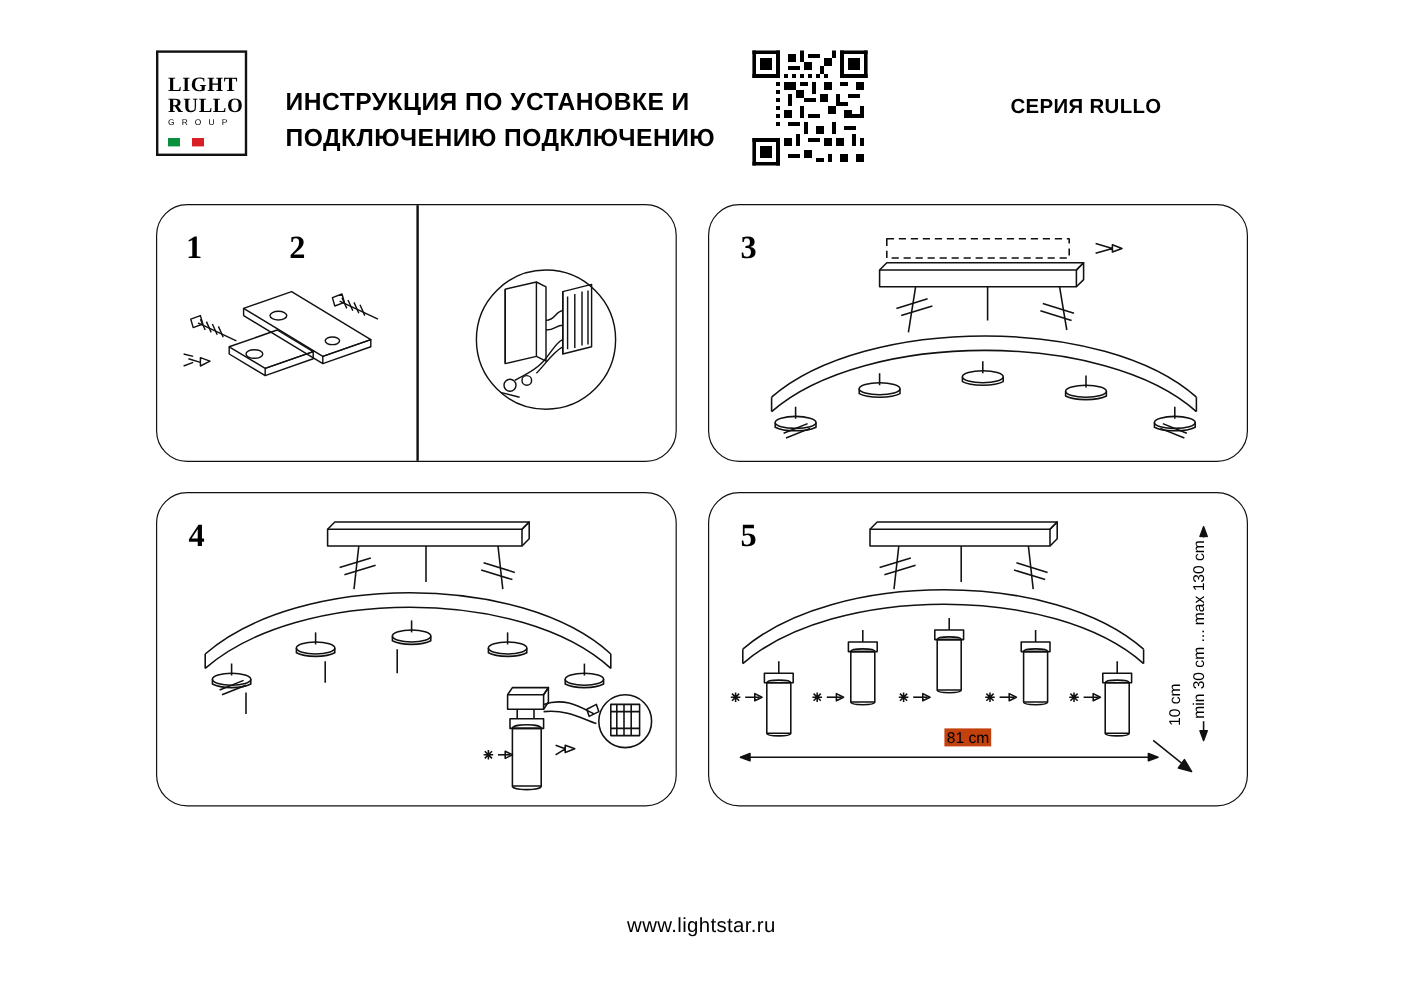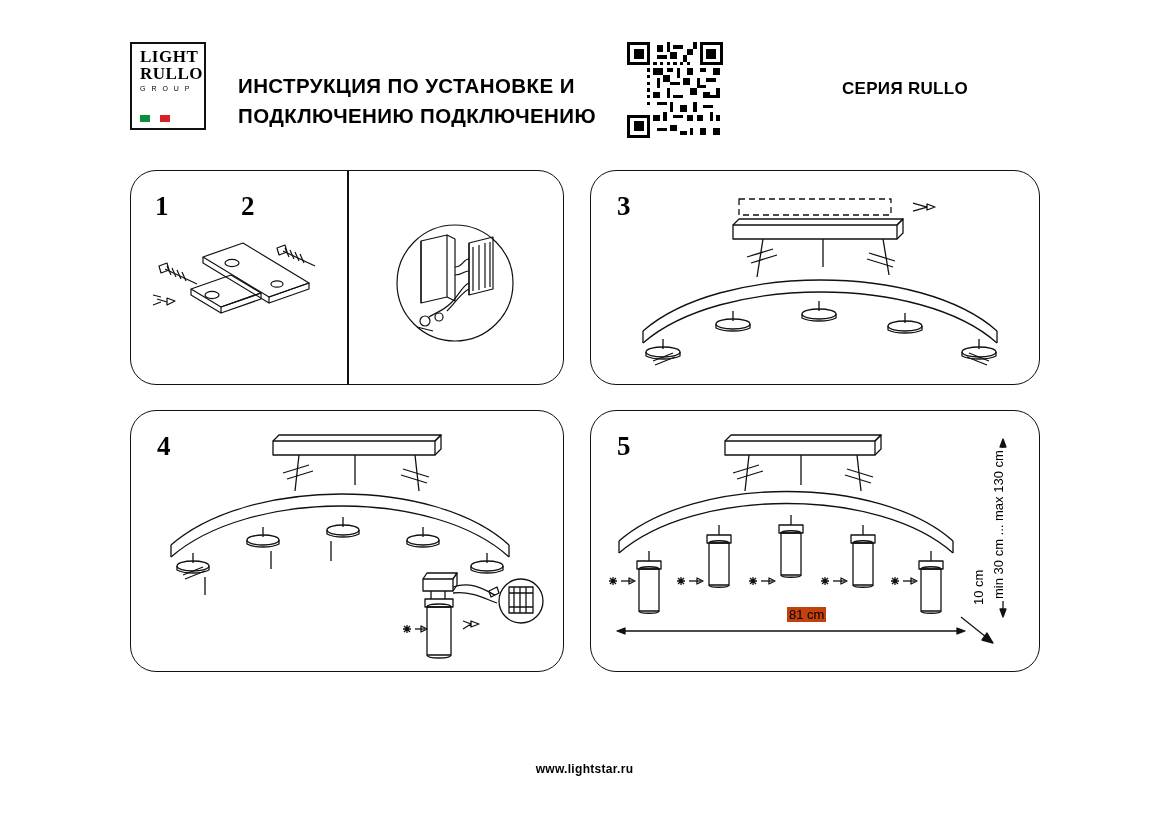--- a/index.html
+++ b/index.html
@@ -30,21 +30,21 @@
     width: 910px;
     height: 100px;
   }
   .logo {
     position: absolute;
     left: 0; top: 0;
     width: 76px;
     height: 88px;
     border: 2px solid #111;
     box-sizing: border-box;
-    padding: 4px 6px 4px 8px;
+    padding: 18px 6px 4px 8px;
   }
   .logo-line {
     font-family: "Liberation Serif", serif;
     font-weight: bold;
     font-size: 17px;
     line-height: 17px;
     letter-spacing: 0.5px;
   }
   .logo-group {
     font-family: "Liberation Sans", sans-serif;
@@ -143,22 +143,22 @@
     font-size: 16.5px;
     font-weight: bold;
     letter-spacing: 0.1px;
   }
   .footer {
     position: absolute;
     left: 0;
     top: 762px;
     width: 1169px;
     text-align: center;
-    font-size: 12px;
-    font-weight: bold;
+    font-size: 17px;
+    font-weight: normal;
     letter-spacing: 0.3px;
   }
 </style>
 </head>
 <body>
 
 <div class="page">
 
   <div class="header">
 

